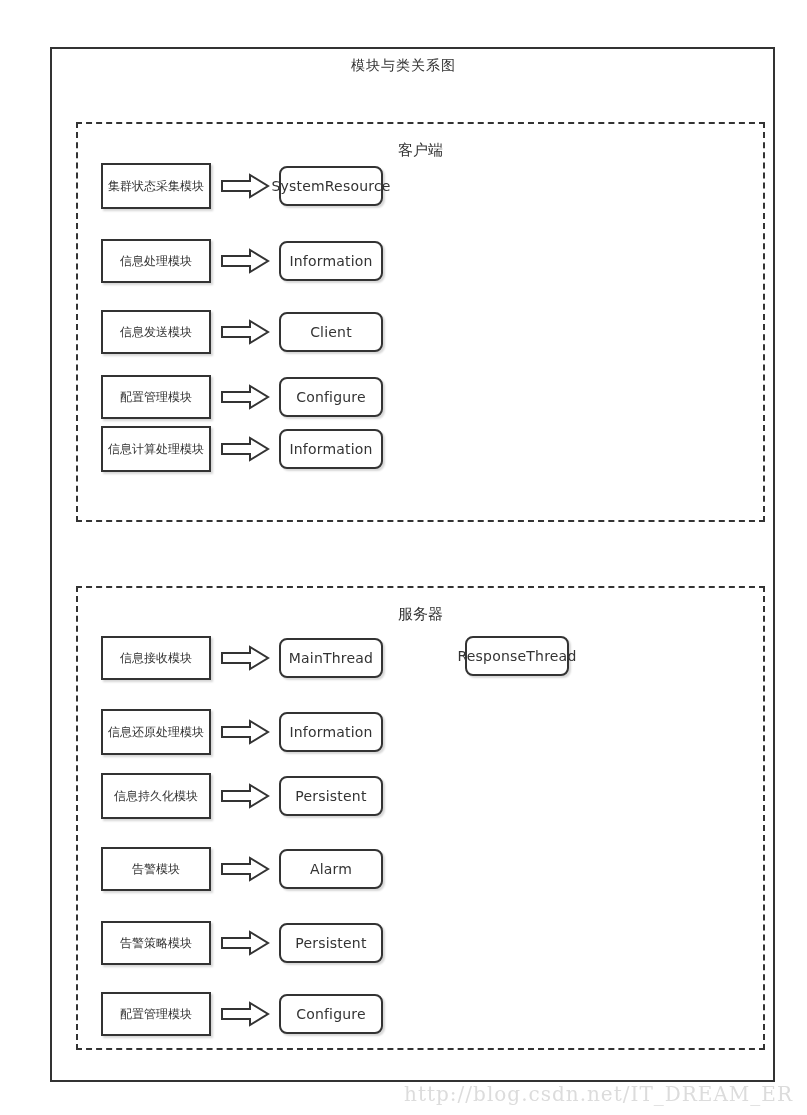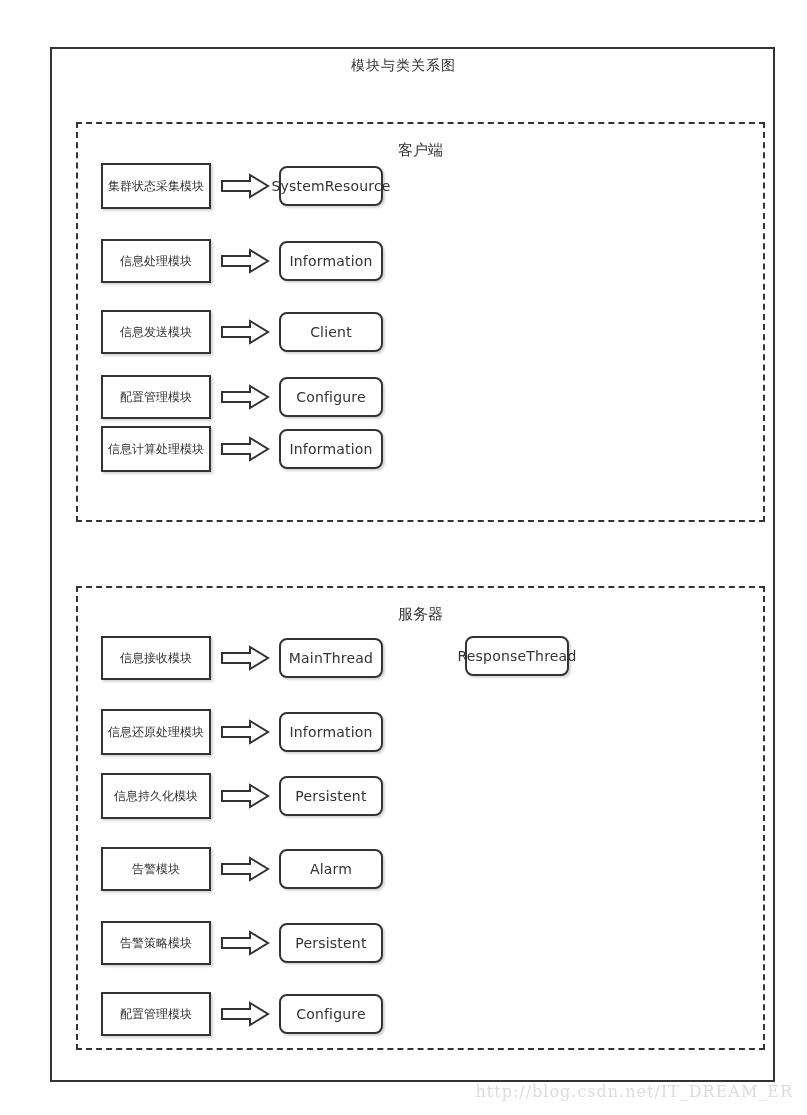--- a/index.html
+++ b/index.html
@@ -126,21 +126,21 @@
     justify-content: center;
   }
   .arrow-cell svg { display: block; }
 
   
   .watermark {
     position: absolute;
     right: 14px;
     top: 1082px;
     font-family: "DejaVu Serif", "Liberation Serif", serif;
-    font-size: 16px;
+    font-size: 20px;
     color: #dcdcdc;
     letter-spacing: 1px;
     white-space: nowrap;
   }
 </style>
 </head>
 <body>
 
 <div id="canvas">
 

